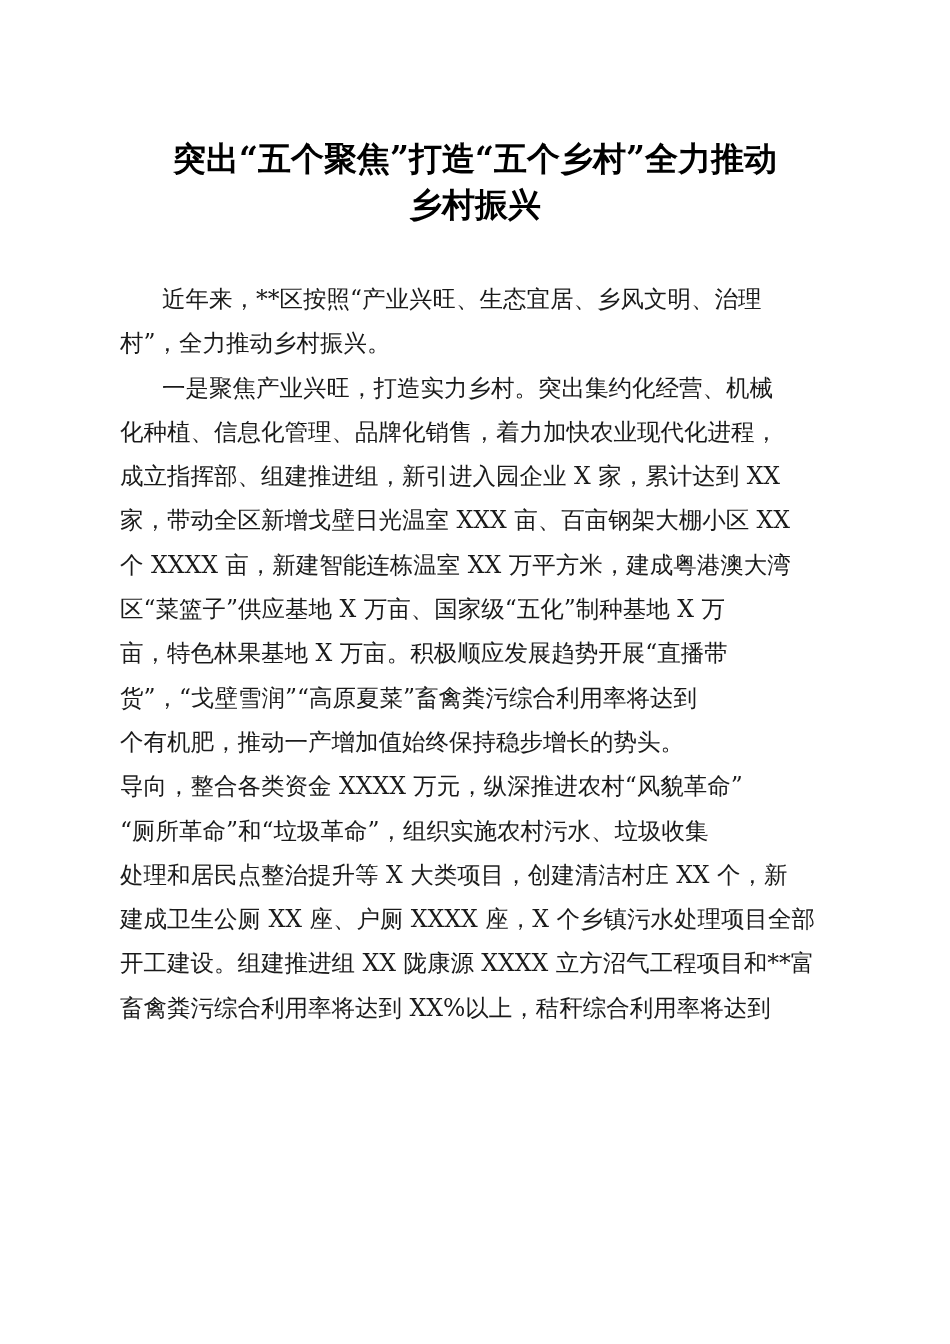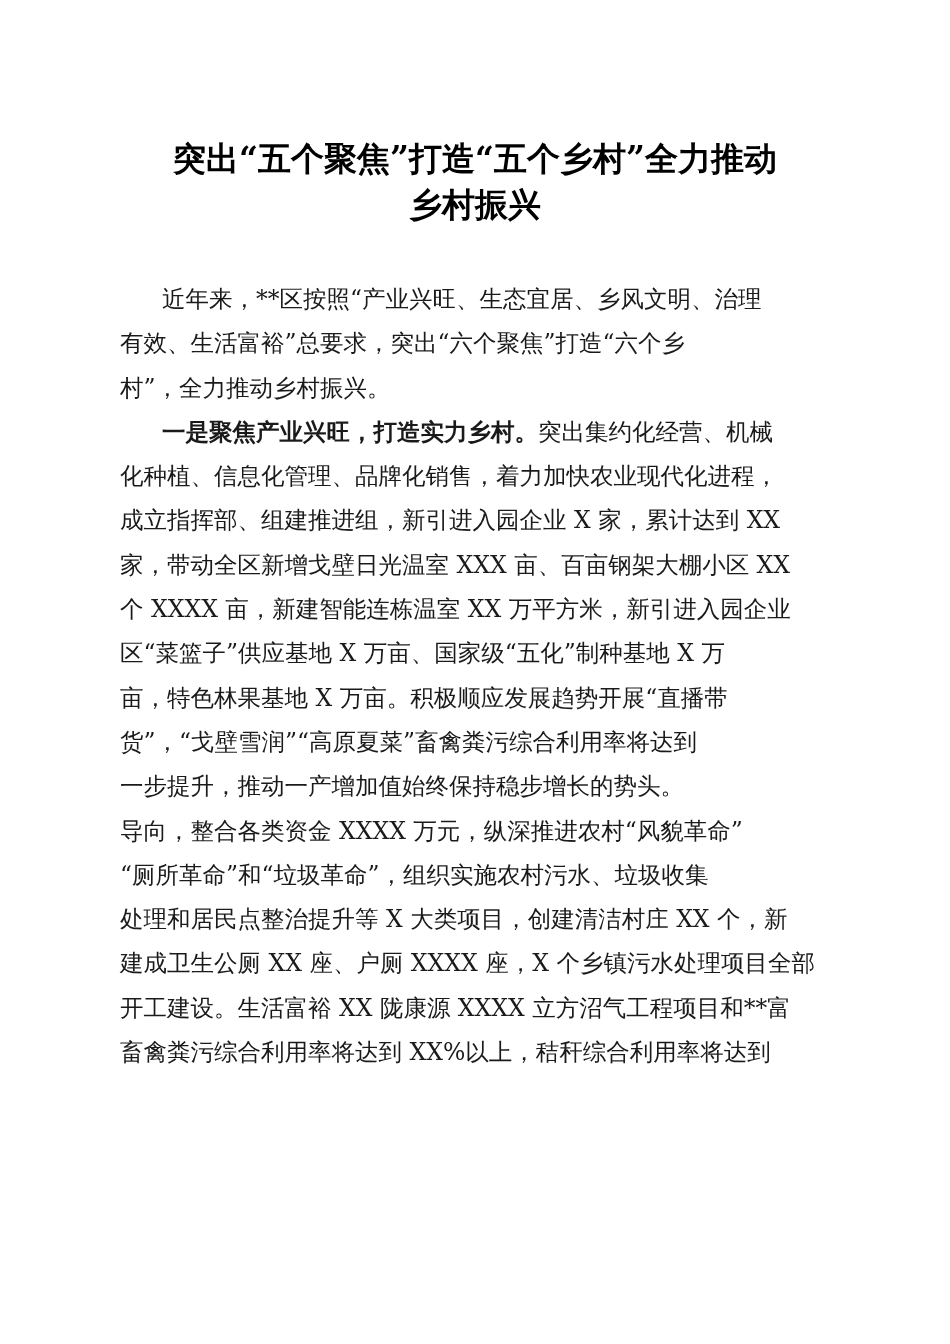--- a/index.html
+++ b/index.html
@@ -7,83 +7,80 @@
          font-family: "DejaVu Serif", "Liberation Serif", serif; color: #111; }
   .page { position: absolute; left: 0; top: 0; width: 950px; height: 1092px; }
   .title { position: absolute; left: 100px; width: 750px; top: 136px;
            text-align: center; font-family: "DejaVu Serif", serif; font-weight: bold;
            font-size: 33px; line-height: 46px; letter-spacing: 0px; color: #000; }
   .body { position: absolute; left: 120px; width: 712px; top: 277px; }
   .line { height: 44.3px; line-height: 44.3px; font-size: 23.5px; white-space: nowrap;
           display: flex; justify-content: space-between; color: #1a1a1a; }
   .line.last { justify-content: flex-start; }
   .line.indent { padding-left: 42px; }
-  .bold { font-weight: bold; }
+  .bold { font-weight: normal; }
 </style>
 </head>
 <body>
 
 <div class="page">
   <div class="title">
     <div>突出“五个聚焦”打造“五个乡村”全力推动</div>
     <div>乡村振兴</div>
   </div>
 
   <div class="body">
 
     <div class="line indent">
         <span>近年来，**区按照“产业兴旺、生态宜居、乡风文明、治理</span>
-      </div>
-    <div class="line">
-        <span>有效、生活富裕”总要求，突出“六个聚焦”打造“六个乡</span>
       </div>
     <div class="line last">
         <span>村”，全力推动乡村振兴。</span>
       </div>
 
     <div class="line indent">
         <span><span class="bold">一是聚焦产业兴旺，打造实力乡村。</span><span>突出集约化经营、机械</span></span>
       </div>
     <div class="line">
         <span>化种植、信息化管理、品牌化销售，着力加快农业现代化进程，</span>
       </div>
     <div class="line">
         <span>成立指挥部、组建推进组，新引进入园企业 X 家，累计达到 XX</span>
       </div>
     <div class="line">
         <span>家，带动全区新增戈壁日光温室 XXX 亩、百亩钢架大棚小区 XX</span>
       </div>
     <div class="line">
-        <span>个 XXXX 亩，新建智能连栋温室 XX 万平方米，新引进入园企业</span>
+        <span>个 XXXX 亩，新建智能连栋温室 XX 万平方米，建成粤港澳大湾</span>
       </div>
     <div class="line">
         <span>区“菜篮子”供应基地 X 万亩、国家级“五化”制种基地 X 万</span>
       </div>
     <div class="line">
         <span>亩，特色林果基地 X 万亩。积极顺应发展趋势开展“直播带</span>
       </div>
     <div class="line">
         <span>货”，“戈壁雪润”“高原夏菜”畜禽粪污综合利用率将达到</span>
       </div>
     <div class="line last">
-        <span>一步提升，推动一产增加值始终保持稳步增长的势头。</span>
+        <span>个有机肥，推动一产增加值始终保持稳步增长的势头。</span>
       </div>
 
     <div class="line">
         <span>导向，整合各类资金 XXXX 万元，纵深推进农村“风貌革命”</span>
       </div>
     <div class="line">
         <span>“厕所革命”和“垃圾革命”，组织实施农村污水、垃圾收集</span>
       </div>
     <div class="line">
         <span>处理和居民点整治提升等 X 大类项目，创建清洁村庄 XX 个，新</span>
       </div>
     <div class="line">
         <span>建成卫生公厕 XX 座、户厕 XXXX 座，X 个乡镇污水处理项目全部</span>
       </div>
     <div class="line">
-        <span>开工建设。生活富裕 XX 陇康源 XXXX 立方沼气工程项目和**富</span>
+        <span>开工建设。组建推进组 XX 陇康源 XXXX 立方沼气工程项目和**富</span>
       </div>
     <div class="line">
         <span>畜禽粪污综合利用率将达到 XX%以上，秸秆综合利用率将达到</span>
       </div>
   </div>
 </div>
 
 </body></html>

